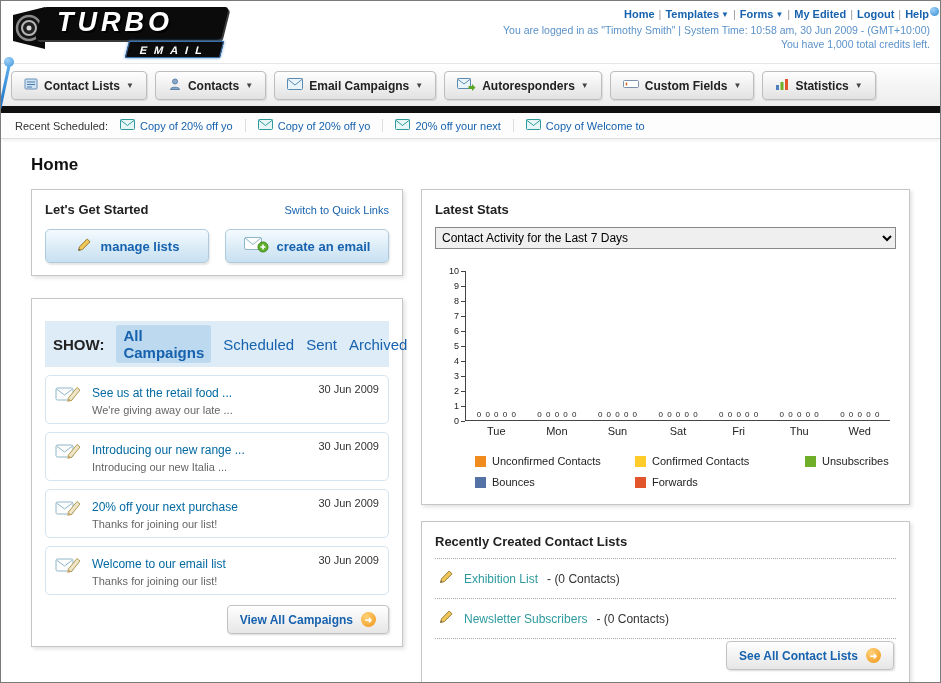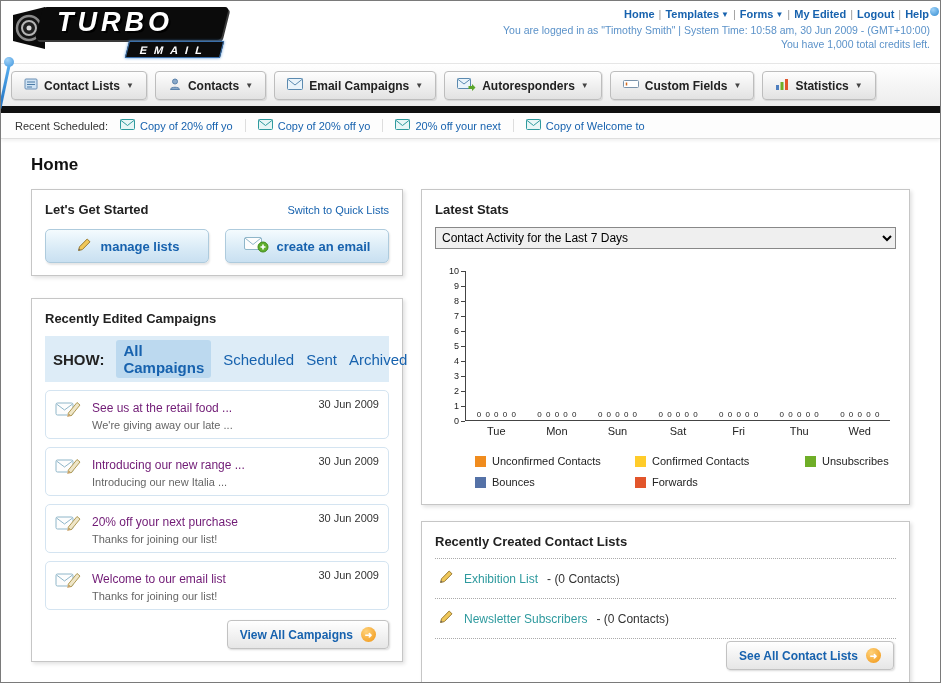--- a/index.html
+++ b/index.html
@@ -136,21 +136,21 @@
   }
   .show-label { font-weight: bold; color: #222; }
   .show-tab { color: #1762ae; cursor: pointer; }
   .show-tab.active { background: #bcd9ef; padding: 2px 7px; border-radius: 3px; font-weight: bold; }
   .camp-item {
     display: flex; gap: 9px;
     border: 1px solid #d4e4f1; border-radius: 5px;
     padding: 7px 9px; margin-top: 8px; align-items: flex-start;
   }
   .camp-text { flex: 1; }
-  .camp-title { color: #701a75; font-size: 12px; cursor: pointer; }
+  .camp-title { color: #0369a1; font-size: 12px; cursor: pointer; }
   .camp-sub { color: #666; font-size: 11px; margin-top: 3px; }
   .camp-date { font-size: 11px; color: #333; white-space: nowrap; }
   .view-all-row { text-align: right; margin-top: 10px; }
   .pill-btn {
     display: inline-flex; align-items: center; gap: 8px;
     padding: 6px 12px;
     background: linear-gradient(#ffffff, #e6e6e6);
     border: 1px solid #c2c2c2; border-radius: 4px;
     font-size: 12px; font-weight: bold; color: #1762ae;
     cursor: pointer; box-shadow: 1px 1px 2px rgba(0,0,0,0.15);
@@ -339,21 +339,21 @@
   <main>
     <div class="page-title">Home</div>
 
     <div class="columns">
 
       <div class="left-col">
 
         <div class="panel">
           <div class="gs-header">
             <span class="panel-title">Let's Get Started</span>
-            <span class="link">Switch to Quick Lists</span>
+            <span class="link">Switch to Quick Links</span>
           </div>
           <div class="gs-buttons">
             <div class="big-btn">
               <span><svg width="18" height="18" viewBox="0 0 18 18">
                     <path d="M3.5 14.5 L4.5 10.8 L12.2 3 L15 5.8 L7.3 13.6 Z" fill="#f0c85a" stroke="#9a7a30"></path>
                     <path d="M3.5 14.5 L5.6 14 L4 12.4 Z" fill="#666"></path>
                   </svg></span>
               <span>manage lists</span>
             </div>
             <div class="big-btn">
@@ -362,21 +362,20 @@
                     <path d="M1 2 L9 8.5 L17 2" fill="none" stroke="#8fb6c9"></path>
                     <circle cx="19" cy="11" r="5" fill="#5fae2e" stroke="#3f8a18"></circle>
                     <path d="M19 8.5 v5 M16.5 11 h5" stroke="#fff" stroke-width="1.6"></path>
                   </svg></span>
               <span>create an email</span>
             </div>
           </div>
         </div>
 
         <div class="panel campaigns-panel">
-          <div class="panel-title">Recently Edited Campaigns</div>
           <div class="show-row">
             <span class="show-label">SHOW:</span>
             <span class="show-tab active">All Campaigns</span>
             <span class="show-tab">Scheduled</span>
             <span class="show-tab">Sent</span>
             <span class="show-tab">Archived</span>
           </div>
 
           <div class="camp-item">
             <span><svg width="28" height="22" viewBox="0 0 28 22">

